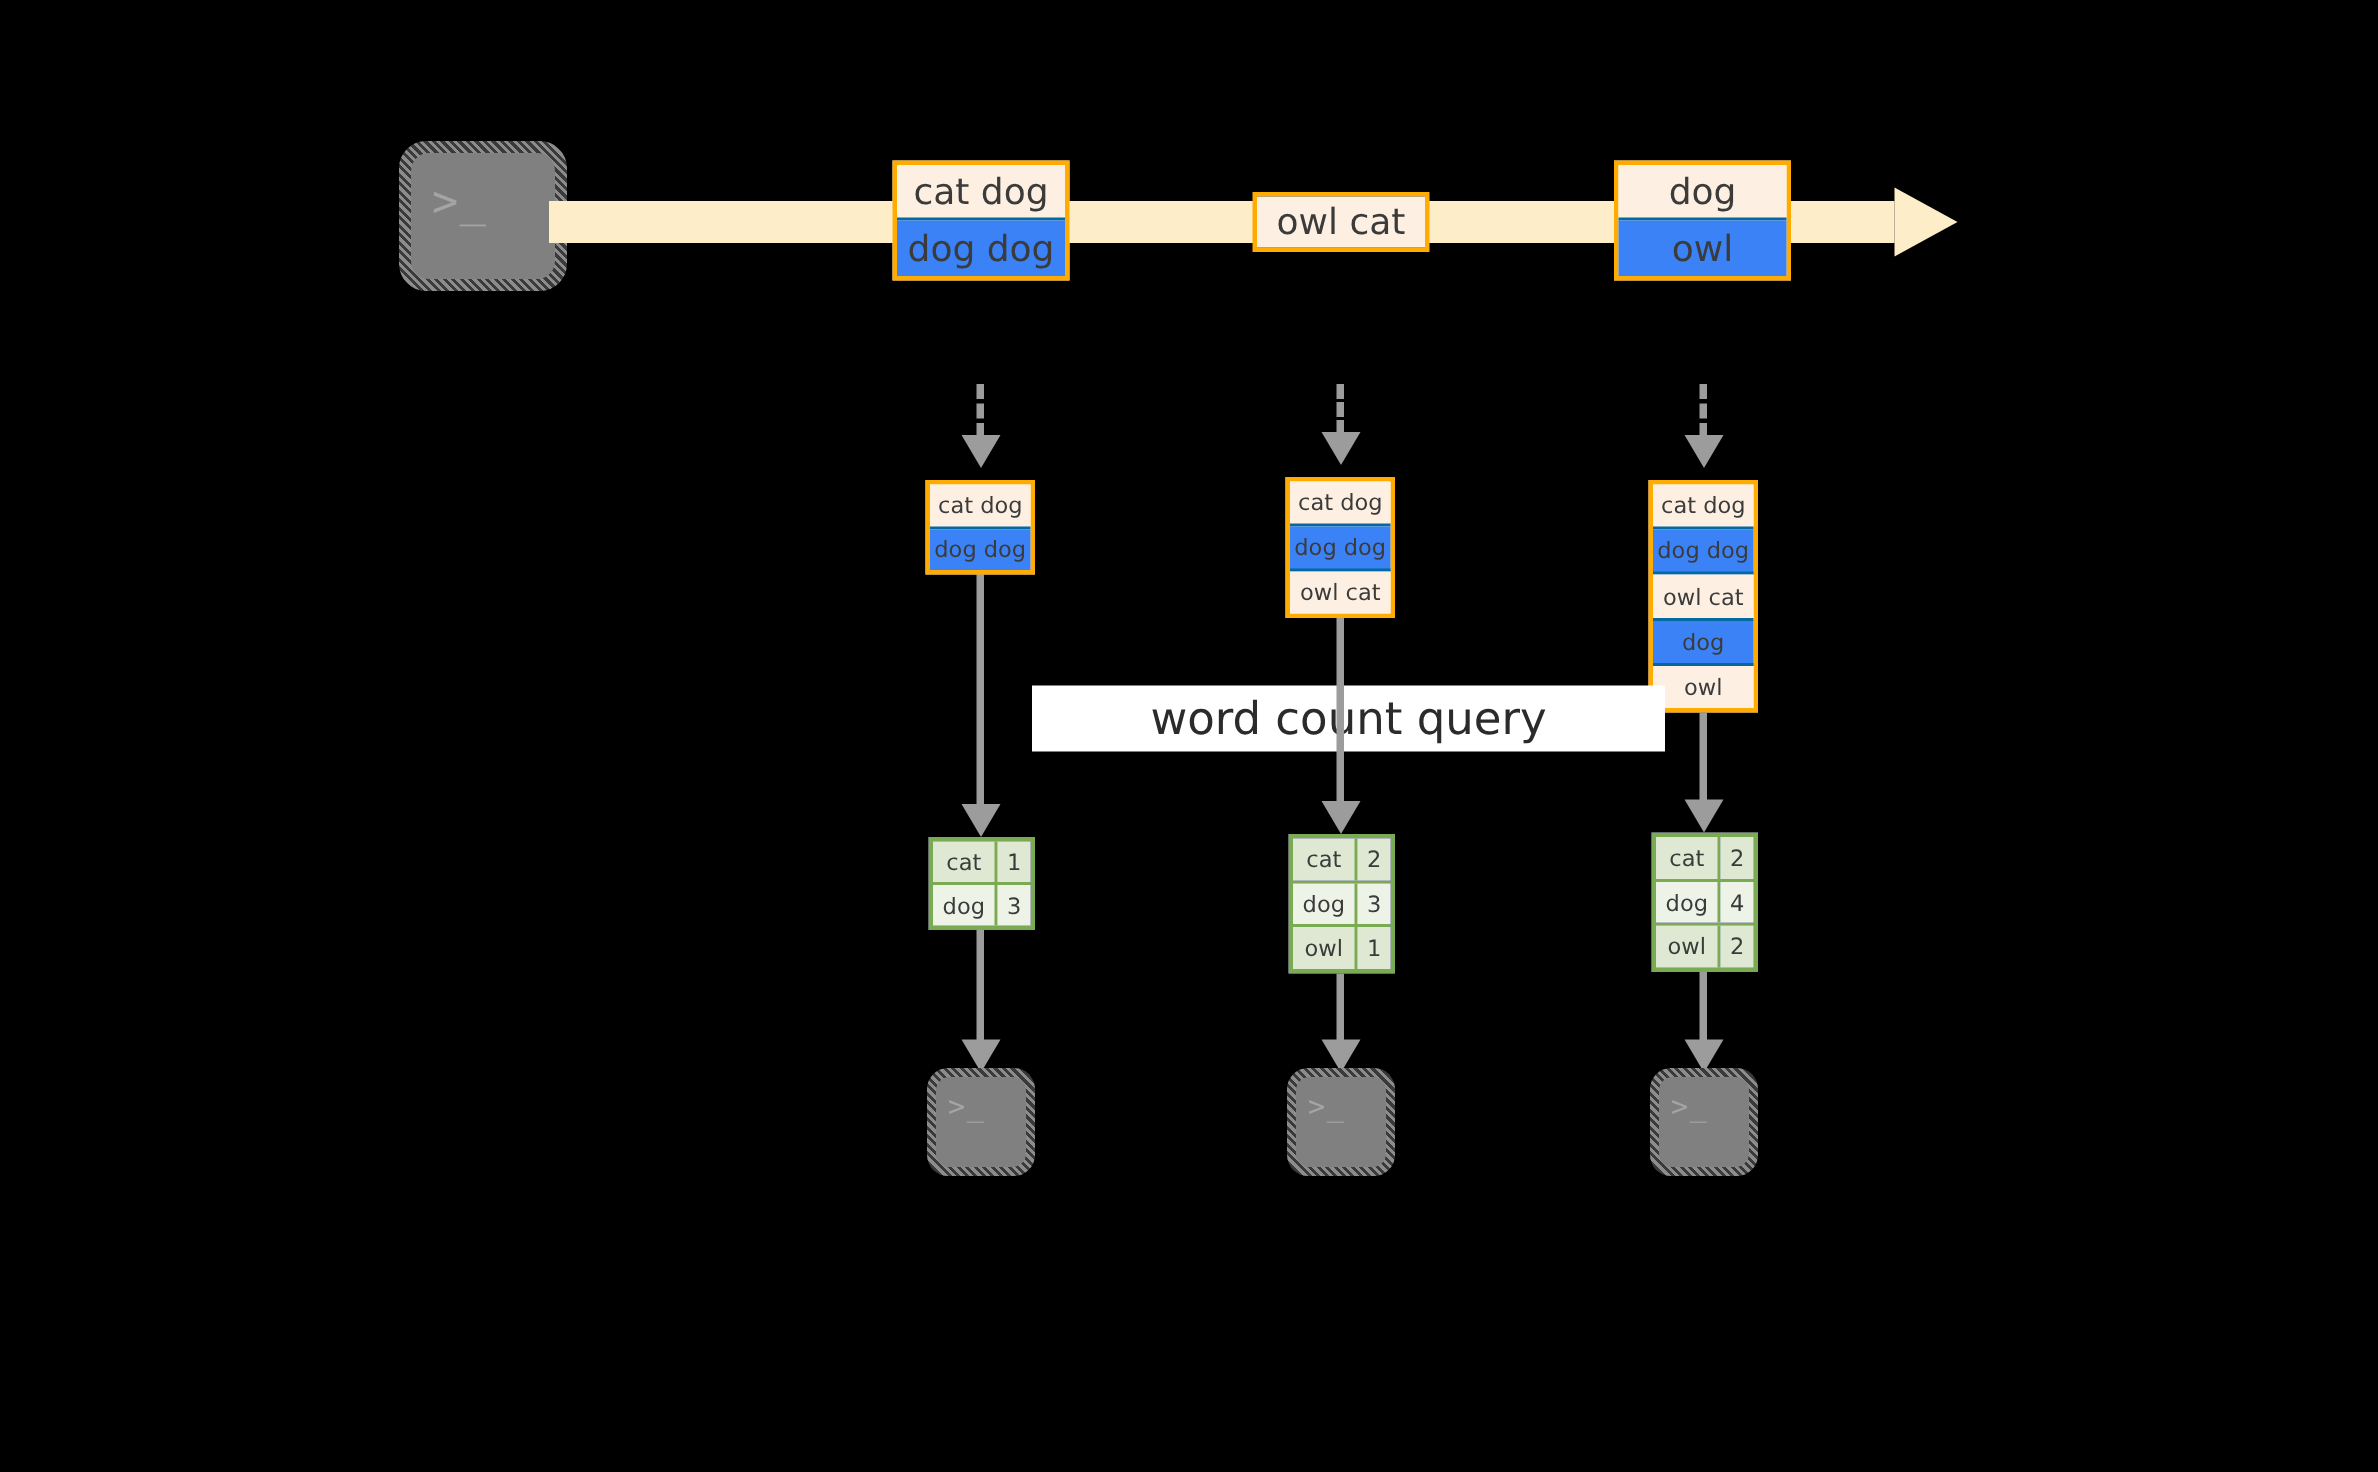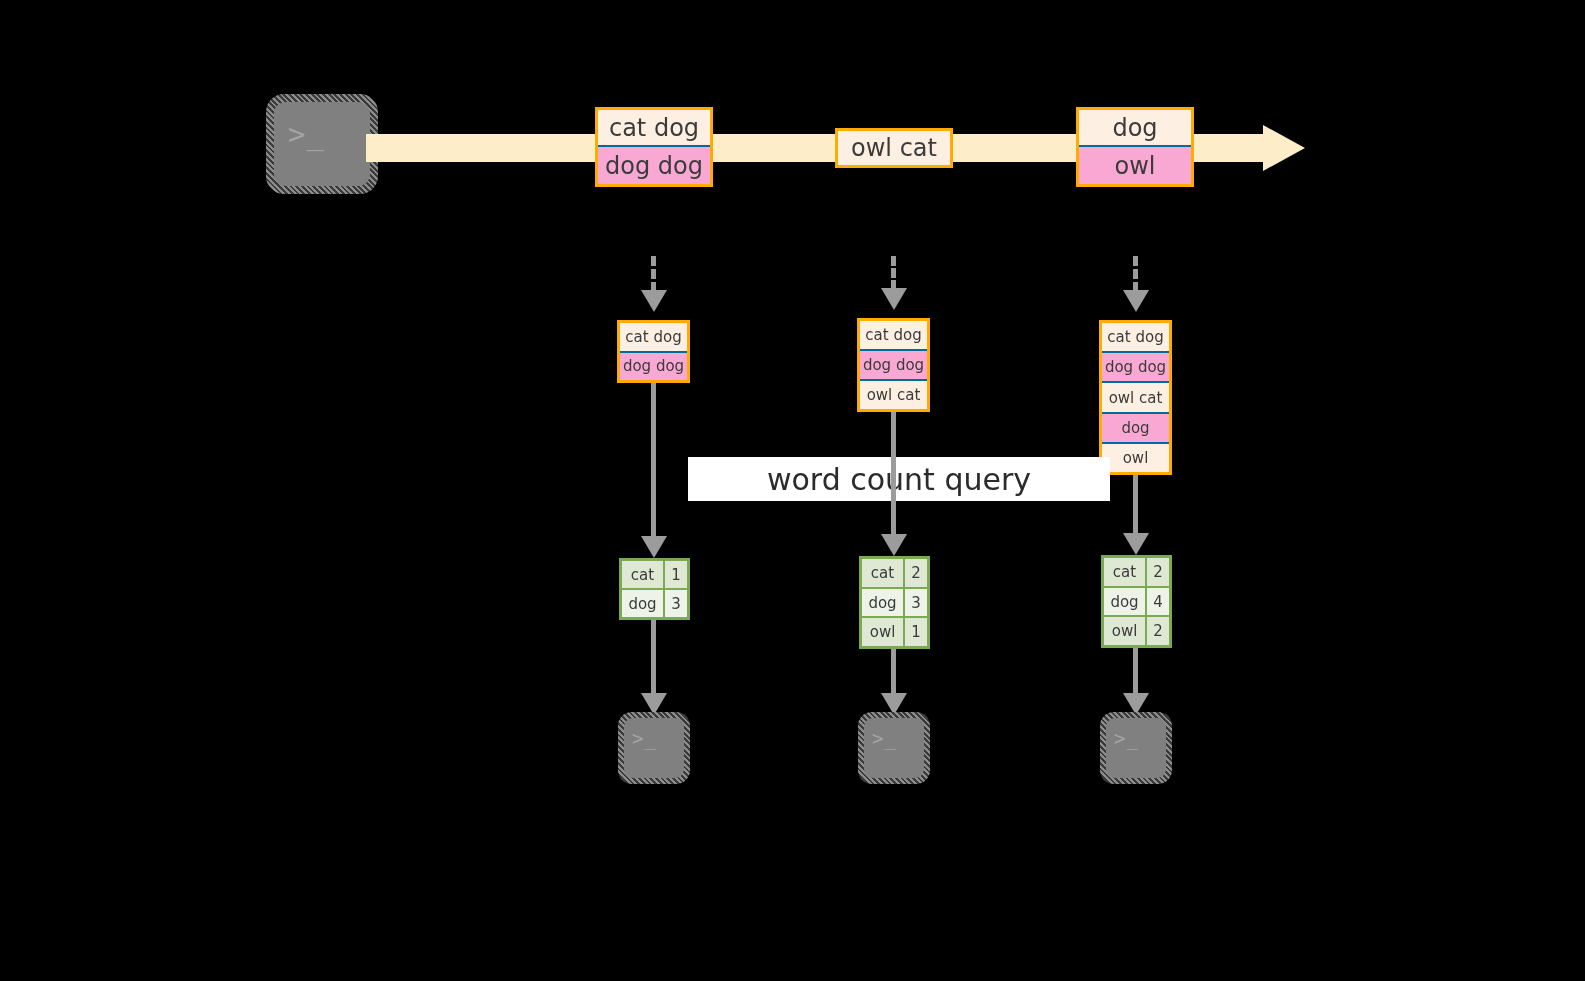--- a/index.html
+++ b/index.html
@@ -64,21 +64,21 @@
     display: flex;
     align-items: center;
     justify-content: center;
     color: #3b3b3b;
     white-space: nowrap;
     background: #fdf0e2;
     border-bottom: 2px solid #0369a1;
   }
   .obox .row:last-child { border-bottom: none; }
   .obox .row.alt { background: #fdf0e2; }
-  .obox .row.lite { background: #f9a8d4; }
+  .obox .row.lite { background: #3b82f6; }
 
   .obox.big .row { font-size: 24px; height: 37px; }
   .obox.big { height: 80px; }
 
   .obox.small .row { font-size: 15px; }
 
   
   .gtable {
     position: absolute;
     border: 3px solid #7aab52;

